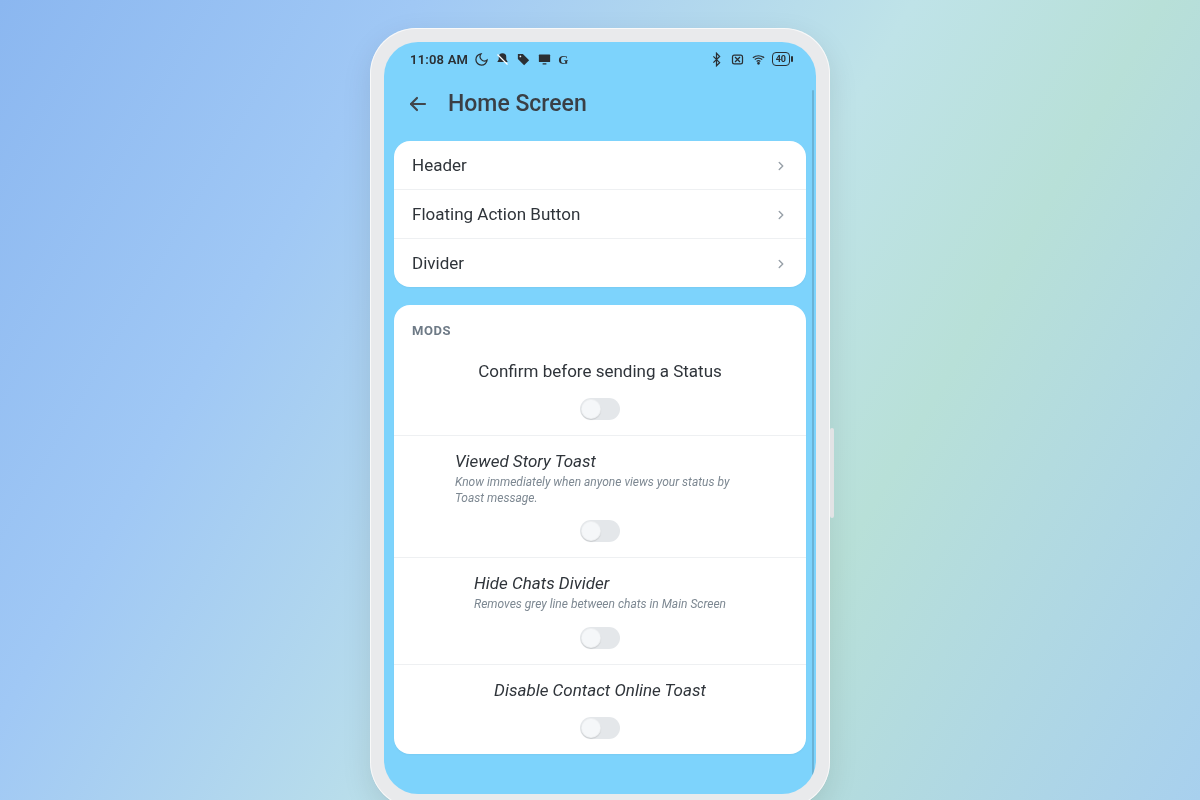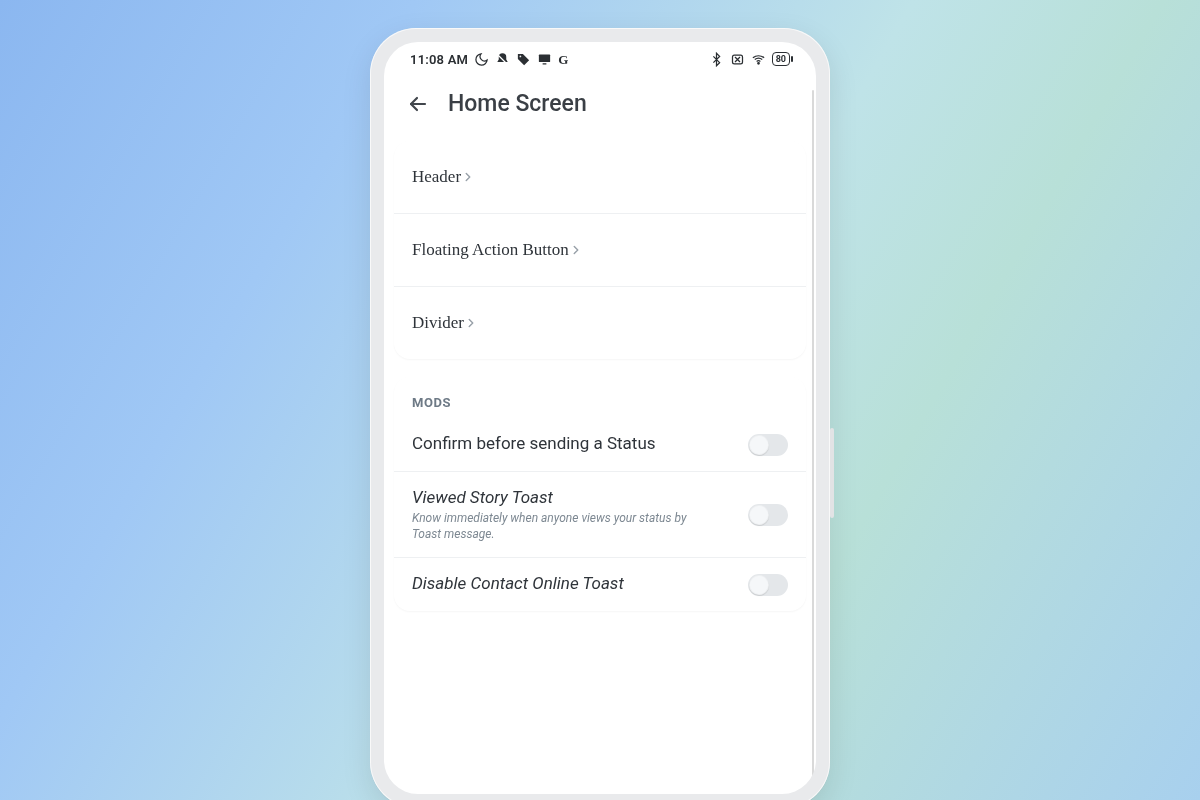--- a/index.html
+++ b/index.html
@@ -30,21 +30,21 @@
     content:"";
     position:absolute;
     right:-4px; top:400px;
     width:4px; height:90px;
     background:#e2e3e5;
     border-radius:3px;
   }
   .screen {
     width: 100%;
     height: 100%;
-    background: #ffffff;
+    background: #7dd3fc;
     border-radius: 34px;
     overflow: hidden;
     position: relative;
   }
 
   
   .scroll-hint{
     position:absolute;
     top:48px; bottom:10px; right:2px;
     width:2px;
@@ -97,41 +97,41 @@
   
   .content{ padding: 0 10px; }
   .card{
     background:#fff;
     border-radius:16px;
     box-shadow: 0 1px 2px rgba(0,0,0,.04);
     margin-bottom:18px;
     overflow:hidden;
   }
   .row{
-    display:flex; align-items:center; 
-    padding:26px 18px;
+    display:flex; align-items:center; justify-content:space-between;
+    padding:14px 18px;
     cursor:pointer;
-    font-family:Liberation Serif, serif;
   }
   .row + .row { border-top:1px solid #eef0f2; }
   .row .label{ font-size:17px; color:#2f343a; }
   .chev{ width:14px; height:14px; color:#9aa2aa; }
   .chev svg{width:100%;height:100%;}
 
   .section-title{
     font-size:13px; font-weight:700; letter-spacing:.6px;
     color:#6e7a86;
     padding:18px 18px 8px 18px;
   }
 
   .mod-row{
     display:flex; align-items:center; justify-content:space-between;
     padding:15px 18px;
     gap:14px;
     cursor:pointer;
+    flex-direction:column;
   }
   .mod-row + .mod-row{ border-top:1px solid #eef0f2;font-style:italic; }
   .mod-text .title{ font-size:17px; color:#2f343a; margin-bottom:3px;}
   .mod-text .desc{ font-size:12px; color:#7d8892; line-height:1.35; max-width:290px;}
 
   .toggle{
     width:40px; height:22px; border-radius:12px;
     background:#e4e7ea; position:relative; flex-shrink:0;
   }
   .toggle .knob{
@@ -191,21 +191,21 @@
         </span>
         <span class="ico">
           <svg viewBox="0 0 24 24" fill="none" stroke="currentColor" stroke-width="2">
               <path d="M3 9a15 15 0 0 1 18 0"></path>
               <path d="M6 12a10 10 0 0 1 12 0"></path>
               <path d="M9 15a5 5 0 0 1 6 0"></path>
               <circle cx="12" cy="18" r="1.2" fill="currentColor"></circle>
             </svg>
         </span>
         <span class="batt">
-          <span>80</span>
+          <span>40</span>
         </span>
       </div>
     </div>
 
     <div class="app-bar">
       <span class="back-btn">
         <svg viewBox="0 0 24 24" fill="none" stroke="currentColor" stroke-width="2.2" stroke-linecap="round" stroke-linejoin="round">
             <path d="M19 12H5"></path>
             <path d="M11 18 5 12l6-6"></path>
           </svg>
@@ -251,20 +251,29 @@
         <div class="mod-row">
           <div class="mod-text">
             <div class="title">Viewed Story Toast</div>
             <div class="desc">Know immediately when anyone views your status by Toast message.</div>
           </div>
           <div class="toggle">
               <div class="knob"></div>
             </div>
         </div>
 
+        <div class="mod-row">
+          <div class="mod-text">
+            <div class="title">Hide Chats Divider</div>
+            <div class="desc">Removes grey line between chats in Main Screen</div>
+          </div>
+          <div class="toggle">
+              <div class="knob"></div>
+            </div>
+        </div>
 
         <div class="mod-row">
           <div class="mod-text">
             <div class="title">Disable Contact Online Toast</div>
           </div>
           <div class="toggle">
               <div class="knob"></div>
             </div>
         </div>
 

